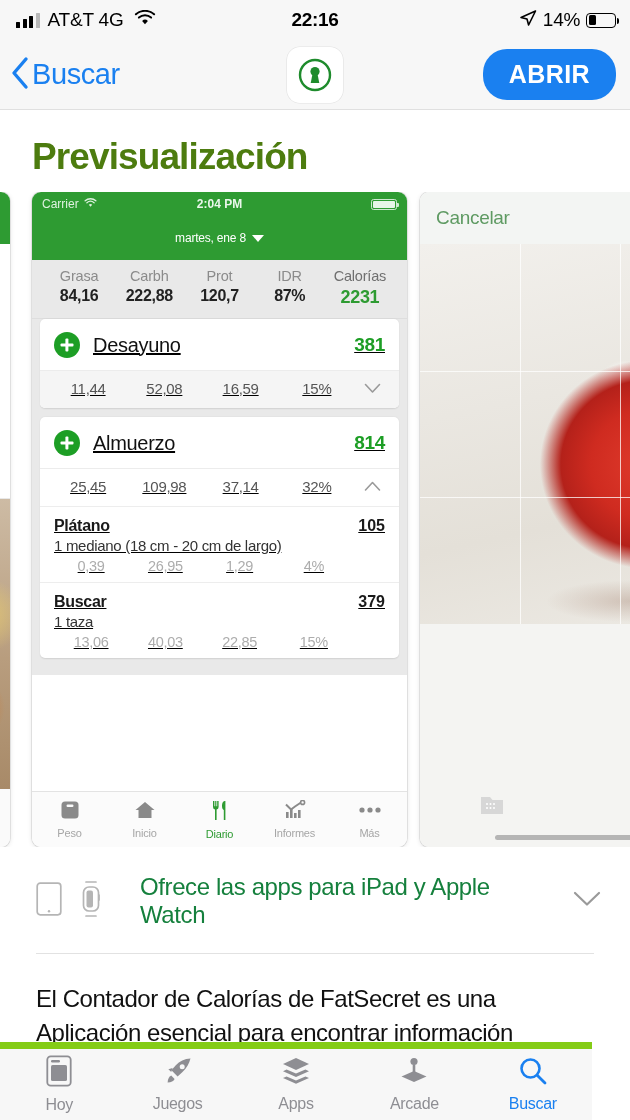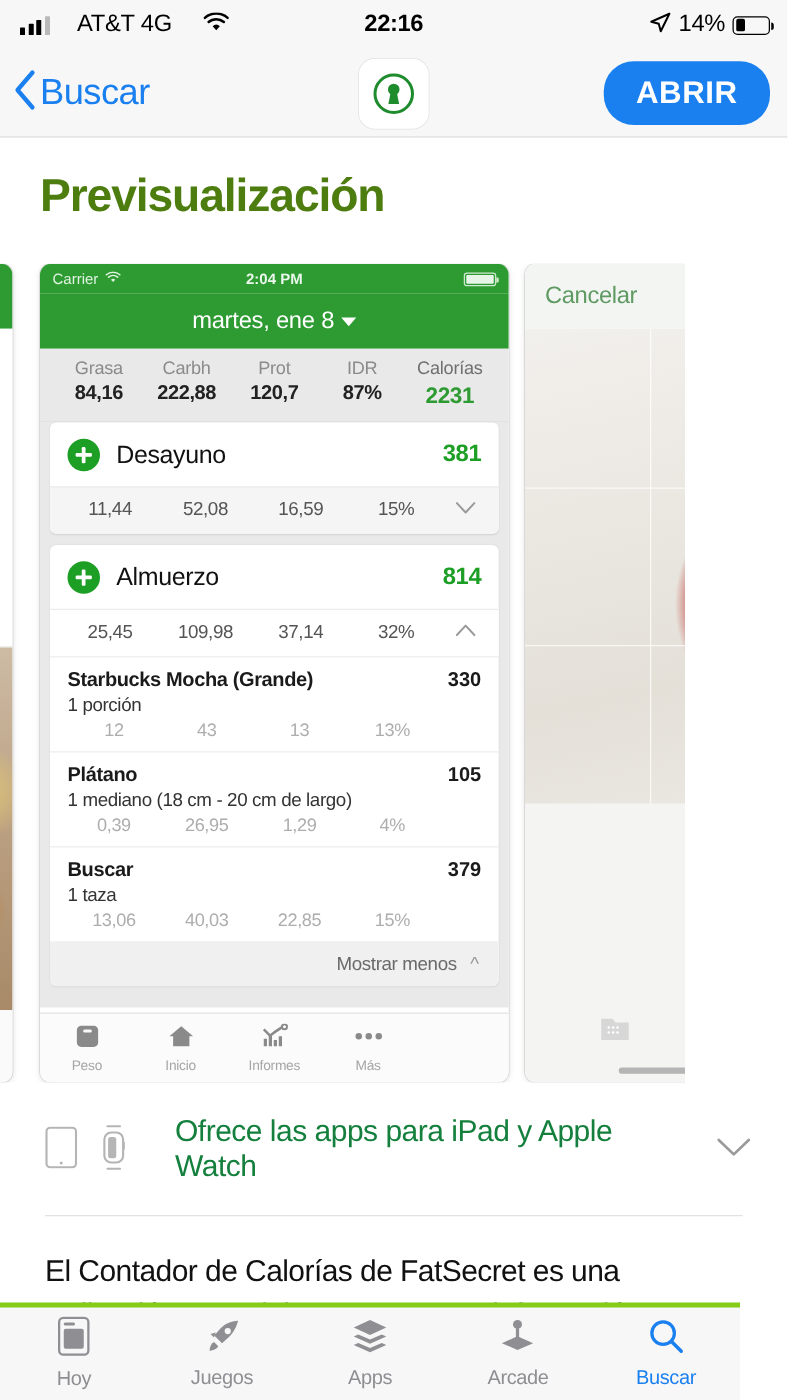--- a/index.html
+++ b/index.html
@@ -11,21 +11,21 @@
   }
 
   
   .statusbar{
     height:40px; width:630px;
     display:flex; align-items:center;
     padding:0 14px 0 16px;
     background:#f7f7f7;
     position:relative;
   }
-  .sb-left{ display:flex; align-items:center; gap:22px; }
+  .sb-left{ display:flex; align-items:center; gap:8px; }
   .sig{ display:flex; align-items:flex-end; gap:2.5px; height:16px; }
   .sig i{ display:block; width:4px; background:#000; border-radius:.5px; }
   .sig i:nth-child(1){ height:6px; }
   .sig i:nth-child(2){ height:9px; }
   .sig i:nth-child(3){ height:12px; }
   .sig i:nth-child(4){ height:15px; background:#b9b9b9; }
   .carrier{ font-size:19px; font-weight:400; color:#000; letter-spacing:-.2px; }
   .wifi{ margin-left:2px; }
   .sb-time{
     position:absolute; left:0; right:0; text-align:center;
@@ -67,21 +67,21 @@
   }
 
   
   .page-title{
     font-size:37px; font-weight:700; color:#4d7c0f;
     letter-spacing:-.9px; padding:26px 0 14px 32px;
   }
 
   
   .shots{
-    position:relative; height:655px; width:548px; overflow:hidden;margin-top:19px;
+    position:relative; height:655px; width:630px; overflow:hidden;
   }
   .shot{
     position:absolute; top:0;
     border-radius:9px; overflow:hidden; background:#fff;
     box-shadow:0 0 0 .8px rgba(0,0,0,.10), 0 1px 5px rgba(0,0,0,.12);
     height:655px;
   }
   
   .shot-prev{ left:-300px; width:310px; }
   .prev-green{ height:52px; background:#2e9b32; }
@@ -112,36 +112,36 @@
   }
   .app-batt{
     margin-left:auto;width:26px;height:11px;border:1.2px solid #cfe9d1;border-radius:2.5px;
     padding:1px;position:relative;z-index:2;
   }
   .app-batt::after{content:"";position:absolute;right:-3px;top:3px;width:2px;height:4px;background:#cfe9d1;border-radius:0 1px 1px 0;}
   .app-batt b{display:block;height:100%;width:100%;background:#e7f5e8;border-radius:1px;}
   .app-navgreen{
     height:44px;background:#2e9b32;display:flex;align-items:center;justify-content:center;gap:6px;
   }
-  .app-navgreen .d{ color:#fff; font-size:19px; font-weight:500; letter-spacing:-.2px; }
+  .app-navgreen .d{ color:#fff; font-size:12px; font-weight:500; letter-spacing:-.2px; }
   .cap{ width:0;height:0;border-left:6px solid transparent;border-right:6px solid transparent;border-top:7px solid #fff;}
 
   .macro-strip{
     background:#e9e9e9; padding:8px 12px 10px;
     display:grid; grid-template-columns:repeat(5,1fr);
     text-align:center; border-bottom:1px solid #dedede;
   }
   .macro-strip .k{ font-size:14.5px; color:#8b8b8b; margin-bottom:3px; letter-spacing:-.2px;}
   .macro-strip .v{ font-size:16px; color:#222; font-weight:700; letter-spacing:-.3px;}
   .macro-strip .cal .k{ color:#6f6f6f; }
   .macro-strip .cal .v{ color:#2e9b32; font-size:18px; }
 
   .meal-wrap{ background:#e9e9e9; padding:0 8px 8px; }
   .meal-card{ background:#fff; border-radius:5px; overflow:hidden; margin-bottom:9px;
-              box-shadow:0 .5px 1.5px rgba(0,0,0,.10);}
+              box-shadow:0 .5px 1.5px rgba(0,0,0,.10);text-decoration:underline;}
   .meal-head{ display:flex;align-items:center;gap:13px; padding:13px 14px 12px; }
   .plus{
     width:26px;height:26px;border-radius:50%;background:#1d9e25;
     position:relative;flex:none;
   }
   .plus::before,.plus::after{
     content:"";position:absolute;background:#fff;border-radius:1px;
     left:50%;top:50%;transform:translate(-50%,-50%);
   }
   .plus::before{ width:13px;height:3.2px; }
@@ -218,21 +218,21 @@
 
   
   .desc{
     padding:28px 36px 0;
     font-size:24px; line-height:1.42; color:#111; letter-spacing:-.45px;
   }
 
   
   .tabbar{
     position:absolute; left:0; bottom:0; width:592px; height:78px;
-    background:#f7f7f7; border-top:4px solid #84cc16;
+    background:#f7f7f7; border-top:7px solid #84cc16;
     display:grid; grid-template-columns:repeat(5,1fr);
   }
   .tb{ display:flex;flex-direction:column;align-items:center;justify-content:center;gap:5px;cursor:pointer;}
   .tb .lbl{ font-size:16px; color:#8e8e93; letter-spacing:-.3px;}
   .tb.active .lbl{ color:#1a80f0; }
 </style>
 </head>
 <body>
 
 <div class="statusbar">
@@ -378,34 +378,20 @@
           <span>109,98</span>
           <span>37,14</span>
           <span>32%</span>
           <span class="chev">
             <svg width="17" height="11" viewBox="0 0 17 11">
                 <path d="M1.5 9 8.5 1.5 15.5 9" fill="none" stroke="#9a9a9a" stroke-width="1.6" stroke-linecap="round" stroke-linejoin="round"></path>
               </svg>
           </span>
         </div>
 
-        <div class="food-row">
-          <div class="food-top">
-            <span class="food-name">Starbucks Mocha (Grande)</span>
-            <span class="food-cal">330</span>
-          </div>
-          <div class="food-serv">1 porción</div>
-          <div class="food-macros">
-            <span>12</span>
-            <span>43</span>
-            <span>13</span>
-            <span>13%</span>
-            <span></span>
-          </div>
-        </div>
 
         <div class="food-row">
           <div class="food-top">
             <span class="food-name">Plátano</span>
             <span class="food-cal">105</span>
           </div>
           <div class="food-serv">1 mediano (18 cm - 20 cm de largo)</div>
           <div class="food-macros">
             <span>0,39</span>
             <span>26,95</span>
@@ -423,44 +409,49 @@
           <div class="food-serv">1 taza</div>
           <div class="food-macros">
             <span>13,06</span>
             <span>40,03</span>
             <span>22,85</span>
             <span>15%</span>
             <span></span>
           </div>
         </div>
 
-        <div class="show-less">
-          <span>Mostrar menos</span>
-          <span class="c">^</span>
-        </div>
       </div>
     </div>
 
     <div class="tabbar-app">
       <div class="tab-a">
         <span>
           <svg width="20" height="20" viewBox="0 0 20 20">
               <rect x="1.5" y="1.5" width="17" height="17" rx="3.5" fill="#8a8a8a"></rect>
               <rect x="6.5" y="4.5" width="7" height="2.4" rx="1.2" fill="#fbfbfb"></rect>
             </svg>
         </span>
         <span class="lbl">Peso</span>
       </div>
       <div class="tab-a">
         <span>
           <svg width="22" height="20" viewBox="0 0 22 20">
               <path d="M11 2 1.5 10h3v8h13v-8h3z" fill="#8a8a8a"></path>
             </svg>
         </span>
         <span class="lbl">Inicio</span>
+      </div>
+      <div class="tab-a active">
+        <span>
+          <svg width="20" height="21" viewBox="0 0 20 21">
+            <path d="M3 1v6a2.4 2.4 0 0 0 2 2.4V20h1.6V9.4A2.4 2.4 0 0 0 8.6 7V1H7.2v5.2H6.4V1H5.2v5.2H4.4V1z" fill="#2e9b32"></path>
+            <path d="M14.6 1c-1.7 0-2.6 2.2-2.6 5 0 2.1.8 3.6 1.8 4.1V20h1.6V1z" fill="#2e9b32"></path>
+          </svg>
+        </span>
+        <span class="lbl">Diario</span>
       </div>
       <div class="tab-a">
         <span>
           <svg width="22" height="20" viewBox="0 0 22 20">
             <path d="M2 4.5 7 9.5l4-3 6-4" fill="none" stroke="#8a8a8a" stroke-width="2"></path>
             <circle cx="18.6" cy="2.4" r="2" fill="none" stroke="#8a8a8a" stroke-width="1.6"></circle>
             <rect x="2" y="12" width="2.6" height="6" fill="#8a8a8a"></rect>
             <rect x="6" y="9" width="2.6" height="9" fill="#8a8a8a"></rect>
             <rect x="10" y="13" width="2.6" height="5" fill="#8a8a8a"></rect>
             <rect x="14" y="10" width="2.6" height="8" fill="#8a8a8a"></rect>

